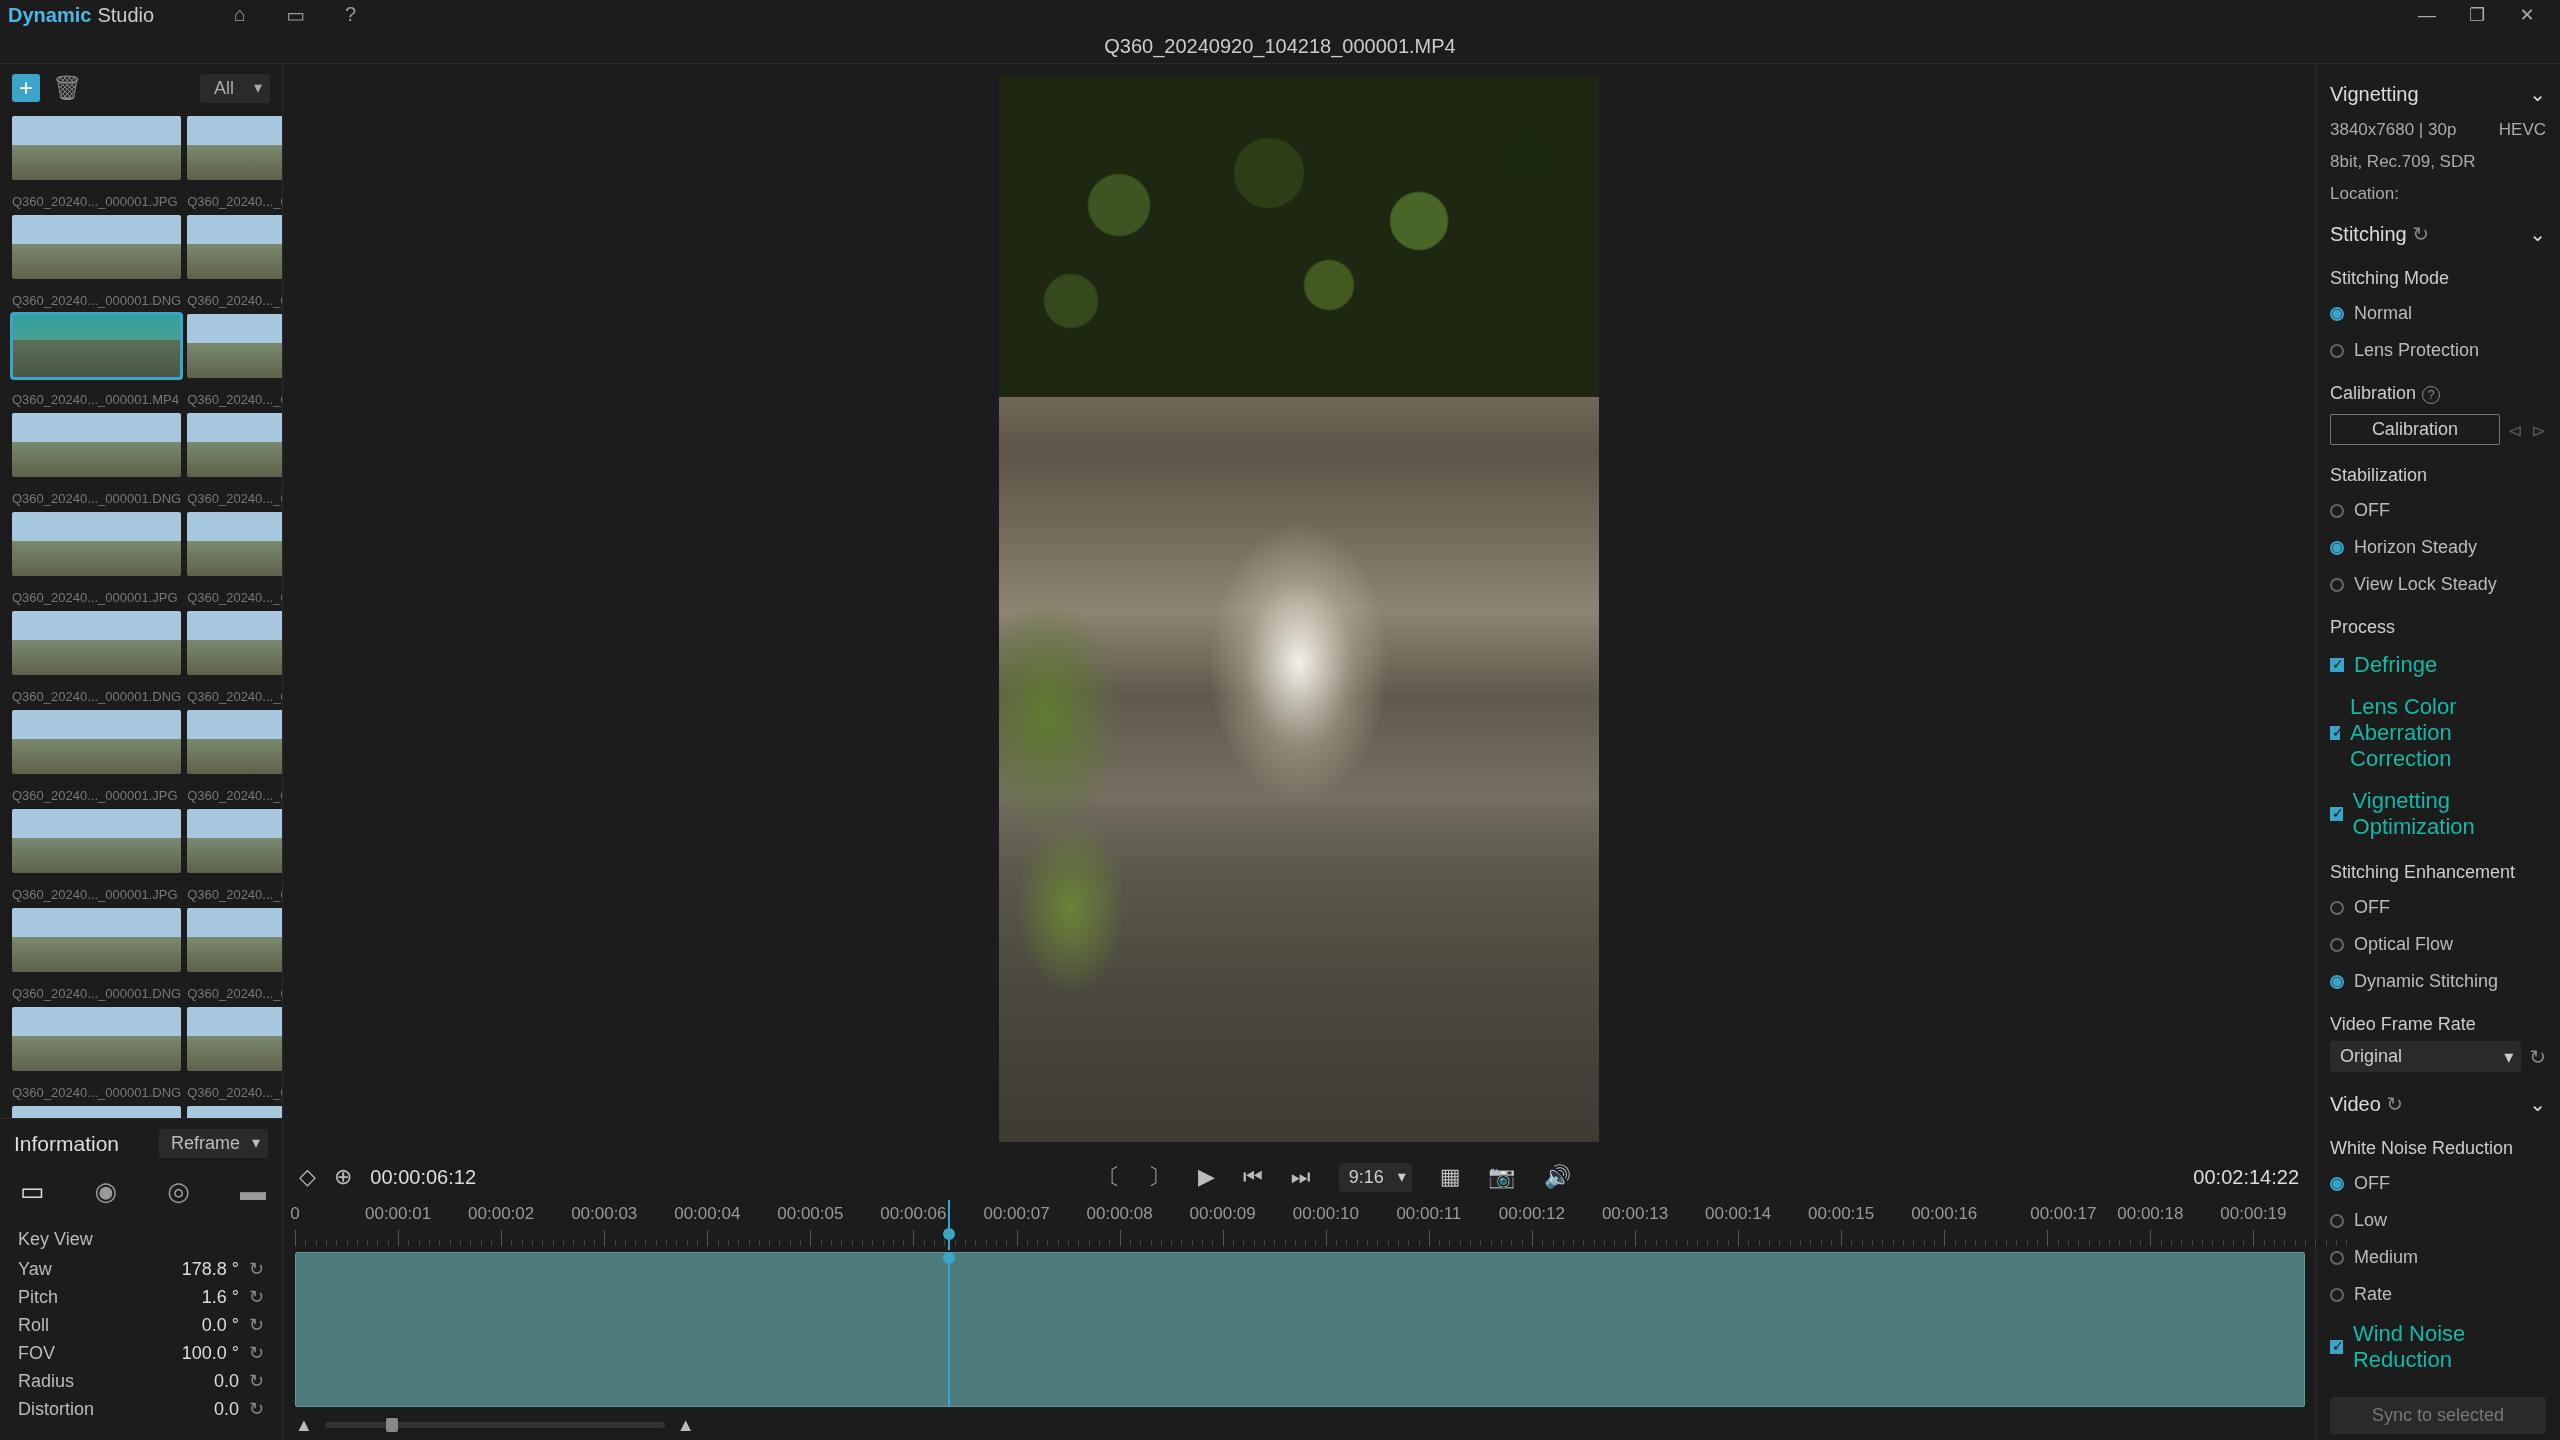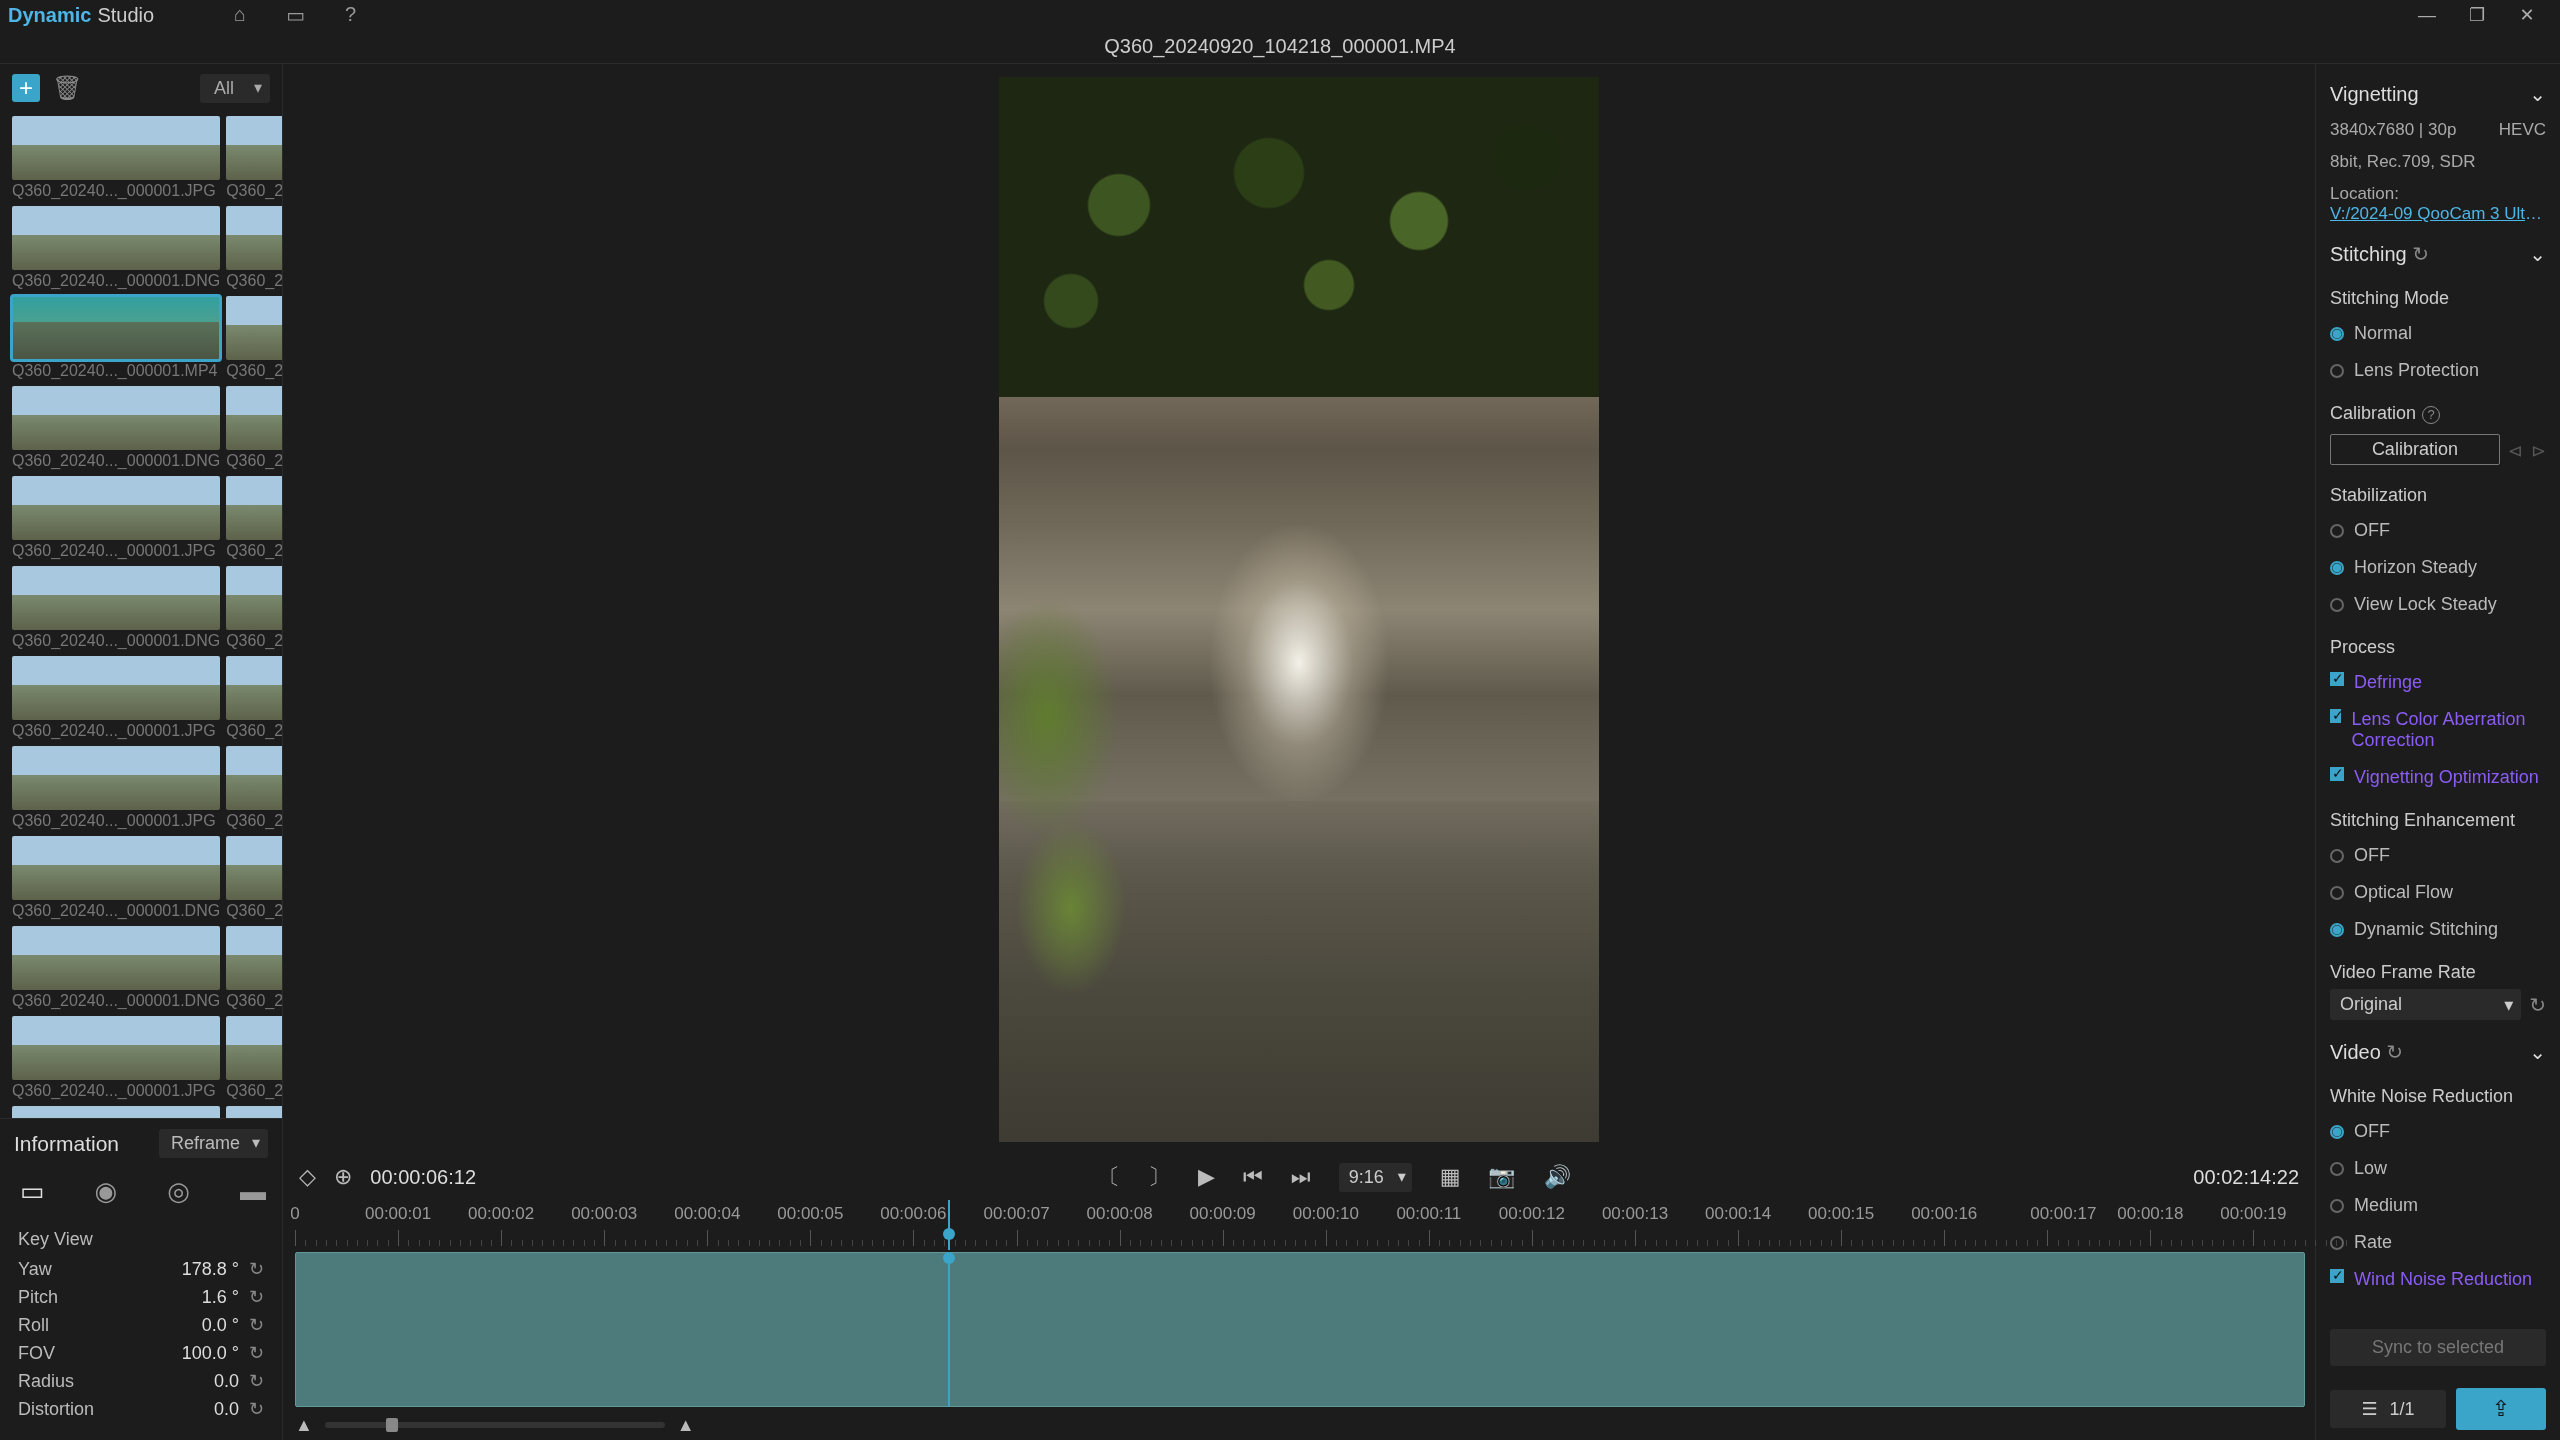--- a/index.html
+++ b/index.html
@@ -25,21 +25,21 @@
 .trash-btn { color: #888; font-size: 24px; }
 .filter-dd { margin-left: auto; background: #2a2a2a; color: #aaa; font-size: 18px; padding: 4px 36px 4px 14px; border-radius: 3px; position: relative; }
 .filter-dd::after { content: "▾"; position: absolute; right: 8px; top: 4px; font-size: 16px; }
 
 .thumbs { flex: 1; overflow-y: auto; padding: 4px 8px 4px 12px; display: grid; grid-template-columns: 1fr 1fr; gap: 6px 6px; align-content: start; }
 .thumbs::-webkit-scrollbar { width: 10px; }
 .thumbs::-webkit-scrollbar-thumb { background: #444; border-radius: 4px; }
 .thumb { display: flex; flex-direction: column; }
 .thumb-img { height: 64px; background: linear-gradient(to bottom, #a8c8e0 0%, #a8c8e0 45%, #7a8a6f 45%, #5d624a 100%); border-radius: 2px; }
 .thumb.sel .thumb-img { outline: 3px solid #3aa5c9; outline-offset: -1px; background: linear-gradient(to bottom, #2fa0a0 0%, #4aa090 40%, #5a715a 40%, #4a5542 100%); }
-.thumb-lbl { font-size: 16px; color: #777; margin-top: 2px; white-space: nowrap; overflow: hidden; }
+.thumb-lbl { font-size: 13px; color: #777; margin-top: 14px; white-space: nowrap; overflow: hidden; }
 
 
 .center { flex: 1; display: flex; flex-direction: column; background: #1c1c1c; }
 .viewport { flex: 1; display: flex; align-items: center; justify-content: center; }
 .frame { width: 600px; height: 1065px; background:
   radial-gradient(ellipse 180px 280px at 50% 55%, rgba(250,248,240,0.95) 0%, rgba(200,190,170,0.4) 30%, transparent 50%),
   linear-gradient(to bottom,
     #1a2010 0%, #2d3815 8%, #3a4a1e 18%,
     #6a6250 22%, #7a7060 28%,
     #5d5548 35%, #706858 42%,
@@ -91,21 +91,21 @@
 
 
 .rightp { width: 245px; background: #1c1c1c; border-left: 1px solid #2a2a2a; padding: 10px 14px; overflow-y: auto; display: flex; flex-direction: column; }
 .sect-hd { display: flex; align-items: center; justify-content: space-between; color: #ddd; font-size: 20px; margin: 8px 0; }
 .sub-hd { color: #ccc; font-size: 18px; margin: 14px 0 6px; }
 .info-line { font-size: 17px; color: #aaa; display: flex; justify-content: space-between; margin: 6px 0; }
 .link { color: #4db6e6; text-decoration: underline; font-size: 17px; white-space: nowrap; overflow: hidden; text-overflow: ellipsis; display: block; }
 .radio-row { display: flex; align-items: center; gap: 10px; margin: 8px 0; font-size: 18px; color: #bbb; }
 .radio { width: 14px; height: 14px; border: 2px solid #666; border-radius: 50%; }
 .radio.on { border-color: #3aa5c9; background: radial-gradient(circle, #3aa5c9 0 4px, transparent 5px); }
-.check-row { display: flex; gap: 10px; margin: 8px 0; font-size: 18px; color: #8b5cf6; }
+.check-row { display: flex; align-items: center; gap: 10px; margin: 8px 0; font-size: 22px; color: #14b8a6; }
 .check { width: 14px; height: 14px; border: 2px solid #666; background: #333; }
 .check.on { background: #3aa5c9; border-color: #3aa5c9; position: relative; }
 .check.on::after { content:"✓"; position:absolute; top:-4px; left:0; font-size:14px; color:#111; }
 .cal-btn { width: 100%; border: 1px solid #777; color: #ccc; text-align: center; padding: 4px 0; font-size: 18px; border-radius: 2px; margin: 4px 0 6px; }
 .dd { width: 100%; background: #2a2a2a; color: #ccc; padding: 5px 28px 5px 10px; font-size: 18px; border-radius: 3px; position: relative; }
 .dd::after { content:"▾"; position:absolute; right:8px; top:5px; }
 
 .footer-row { margin-top: auto; padding-top: 16px; display: flex; gap: 10px; align-items: center; }
 .sync-btn { flex: 1; background: #2a2a2a; color: #777; text-align: center; padding: 8px 0; font-size: 18px; border-radius: 3px; }
 .queue-btn { flex: 1; background: #2a2a2a; color: #ccc; display: flex; align-items: center; justify-content: center; gap: 12px; padding: 8px 0; font-size: 18px; border-radius: 3px; }

